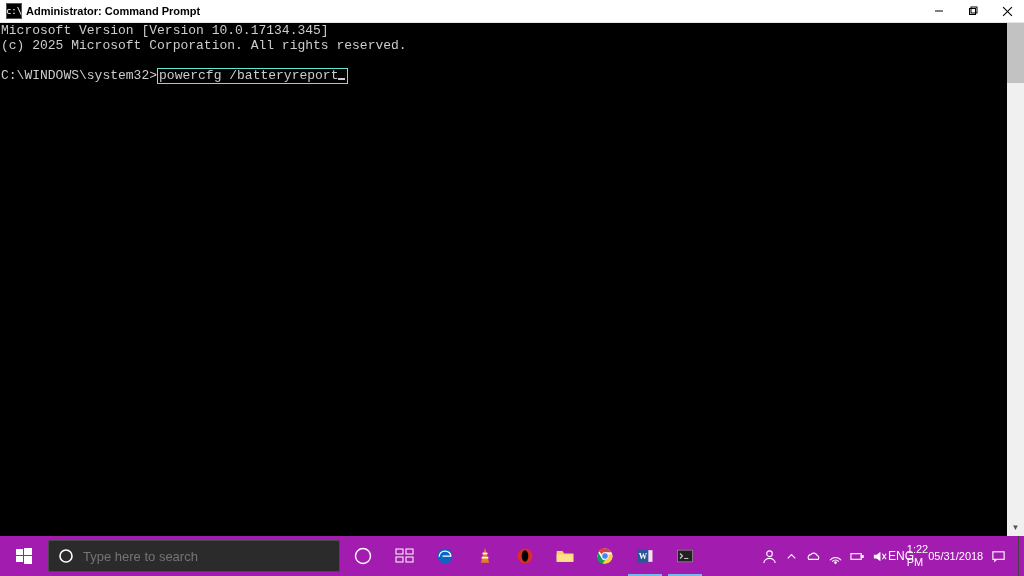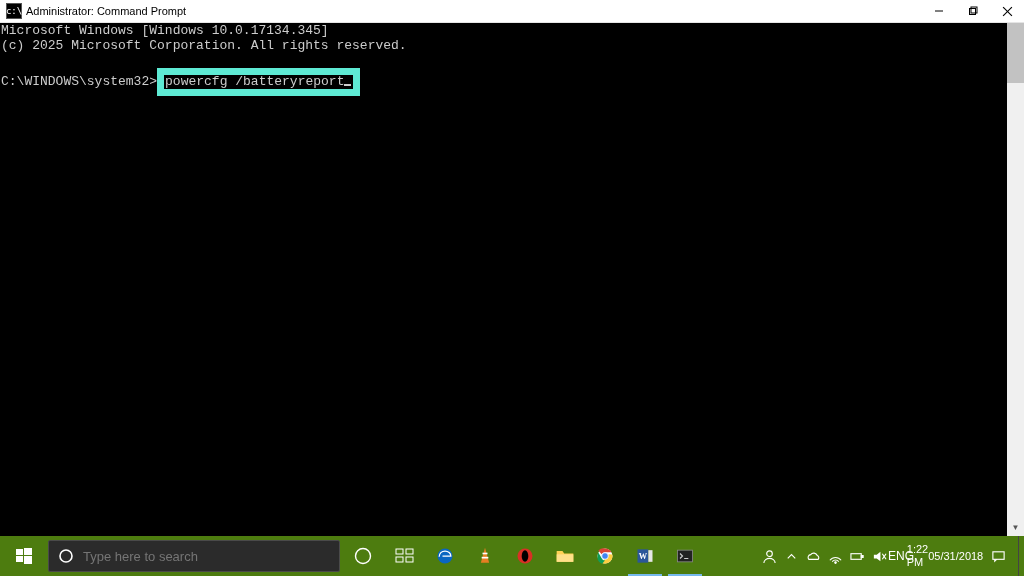--- a/index.html
+++ b/index.html
@@ -15,21 +15,21 @@
     color: #000;
     border-bottom: 1px solid #e5e5e5;
     user-select: none;
   }
   .titlebar .app-icon {
     width: 16px; height: 16px; margin: 0 4px 0 6px;
     background: #000; color: #fff; font-family: Consolas, monospace;
     font-size: 9px; line-height: 7px; display:flex; align-items:center; justify-content:center;
     border: 1px solid #555;
   }
-  .titlebar .title-text { flex: 0 0 auto; }
+  .titlebar .title-text { flex: 0 0 auto; font-weight: bold; }
   .titlebar .spacer { flex: 1 1 auto; }
   .win-btn {
     width: 34px; height: 23px;
     display:flex; align-items:center; justify-content:center;
     font-size: 12px; color:#000;
   }
   .win-btn svg { width: 10px; height: 10px; stroke:#000; stroke-width:1; fill:none; }
   .win-btn.close svg { width: 11px; height: 11px; }
 
   
@@ -42,21 +42,21 @@
     position:absolute; inset:0;
     font-family: Consolas, "Courier New", monospace;
     font-size: 13px;
     line-height: 15px;
     color: #ccc;
     white-space: pre;
     padding: 0 0 0 1px;
   }
   .prompt-line { display: inline; }
   .highlight-box {
-    border: 7px solid #5eead4;
+    border: 1px solid #5eead4;
     padding: 0 2px 0 1px;
     display: inline-block;
     line-height: 14px;
   }
   .cursor {
     display:inline-block;
     width: 7px; height: 2px;
     background:#ccc;
     vertical-align: -1px;
     margin-left: 0;
@@ -72,21 +72,21 @@
   .vscroll .arrow {
     position:absolute; left:0; right:0; height:17px;
     display:flex;align-items:center;justify-content:center;
     font-size:8px;color:#555;background:#f0f0f0;
   }
   .vscroll .arrow.up{top:0;} .vscroll .arrow.down{bottom:0;}
 
   
   .taskbar {
     height: 40px;
-    background: #4d7c0f;
+    background: #a21caf;
     display:flex;
     align-items:center;
     color:#fff;
     font-size:12px;
   }
   .tb-item {
     height: 40px;
     display:flex; align-items:center; justify-content:center;
   }
   .start-btn { width: 48px; }
@@ -161,21 +161,21 @@
   </div>
   <div class="win-btn close">
     <svg viewBox="0 0 10 10">
         <line x1="1" y1="1" x2="9" y2="9"></line>
         <line x1="9" y1="1" x2="1" y2="9"></line>
       </svg>
   </div>
 </div>
 
 <div class="console-wrap">
-  <div class="console"><span>Microsoft Windows [Windows 10.0.17134.345]</span>
+  <div class="console"><span>Microsoft Version [Version 10.0.17134.345]</span>
 <span>(c) 2025 Microsoft Corporation. All rights reserved.</span>
 
 <span class="prompt-line"><span>C:\WINDOWS\system32&gt;</span><span class="highlight-box"><span>powercfg /batteryreport</span><span class="cursor"></span></span></span></div>
 
   <div class="vscroll">
     <div class="arrow up">▲</div>
     <div class="thumb"></div>
     <div class="arrow down">▼</div>
   </div>
 </div>

